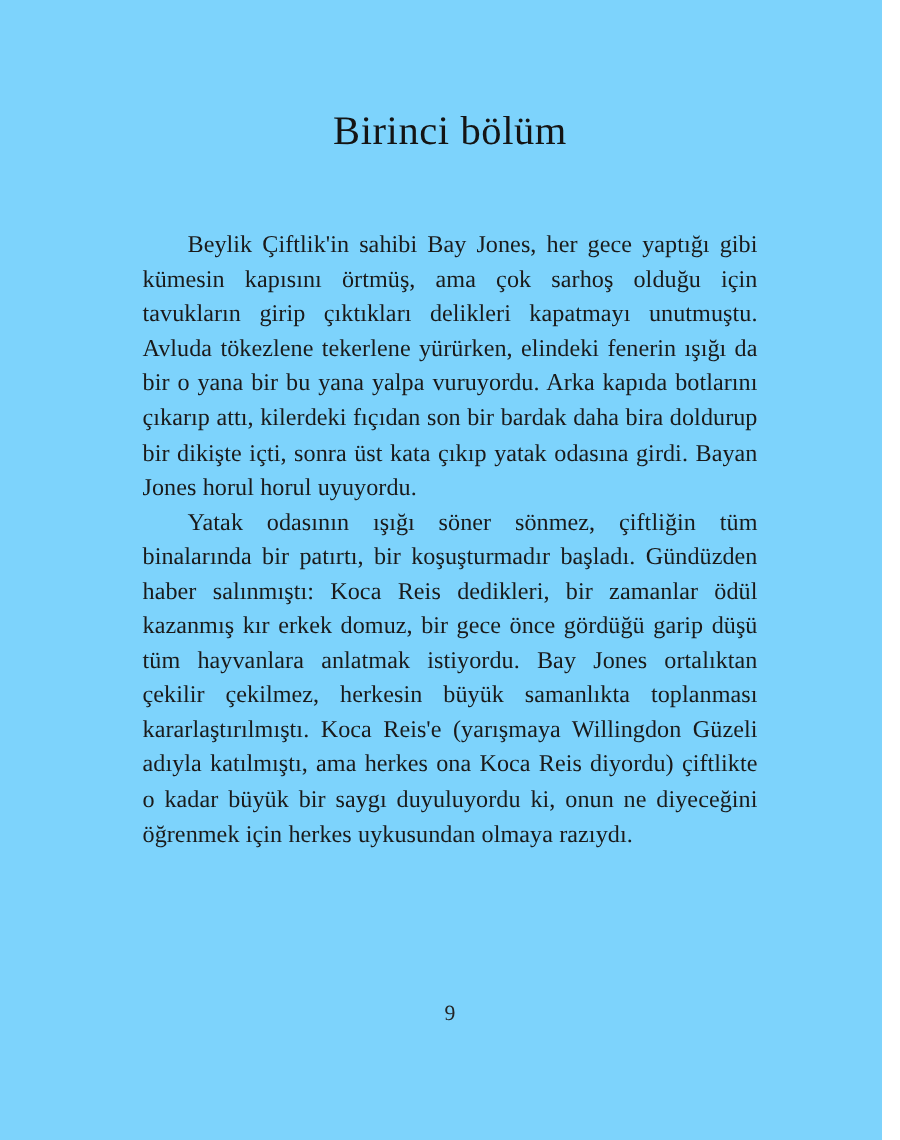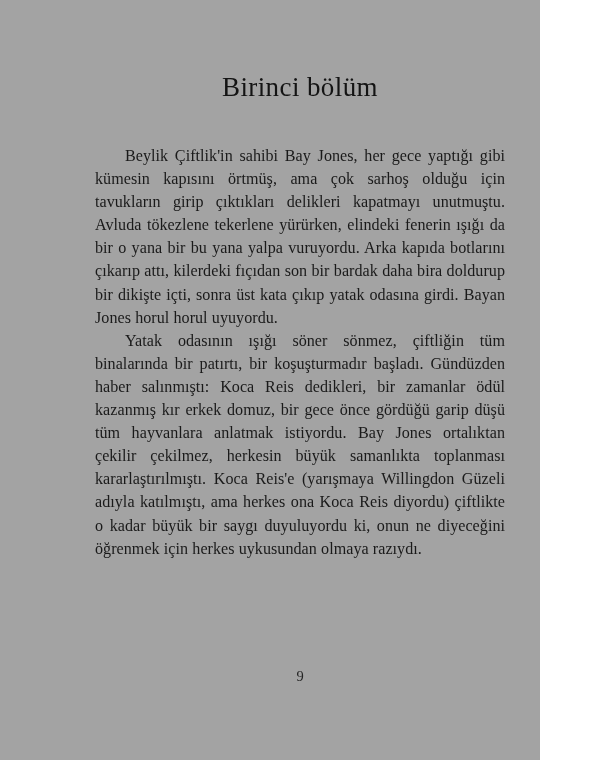--- a/index.html
+++ b/index.html
@@ -11,42 +11,42 @@
   }
 
   body {
     font-family: "Liberation Serif", "DejaVu Serif", serif;
     color: #1a1a1a;
     overflow: hidden;
   }
 
   .page {
     position: relative;
-    width: 540px;
+    width: 588px;
     height: 760px;
-    background: #a3a3a3;
+    background: #7dd3fc;
   }
 
   .chapter-title {
     position: absolute;
     left: 0;
     top: 72px;
     width: 600px;
     text-align: center;
     font-size: 27px;
     font-weight: 400;
     letter-spacing: 0.4px;
     color: #141414;
     line-height: 1.15;
   }
 
   .text-column {
     position: absolute;
     left: 95px;
-    top: 144px;
+    top: 152px;
     width: 410px;
     font-family: Liberation Serif, serif;
   }
 
   .body-paragraph {
     font-size: 16.1px;
     line-height: 23.1px;
     text-align: justify;
     text-justify: inter-word;
     text-indent: 30px;

